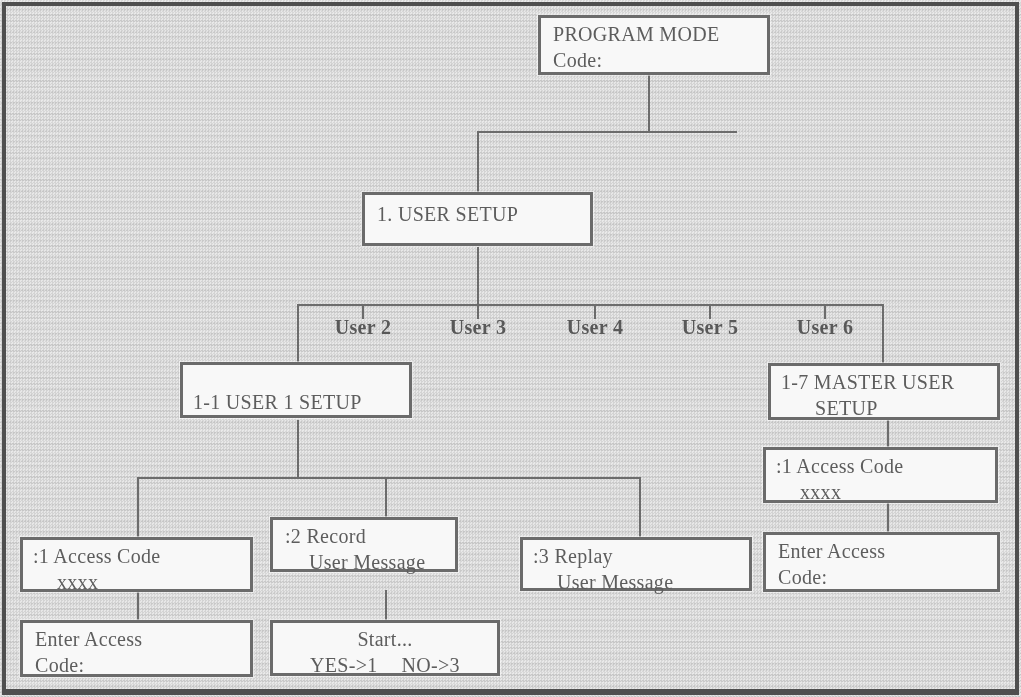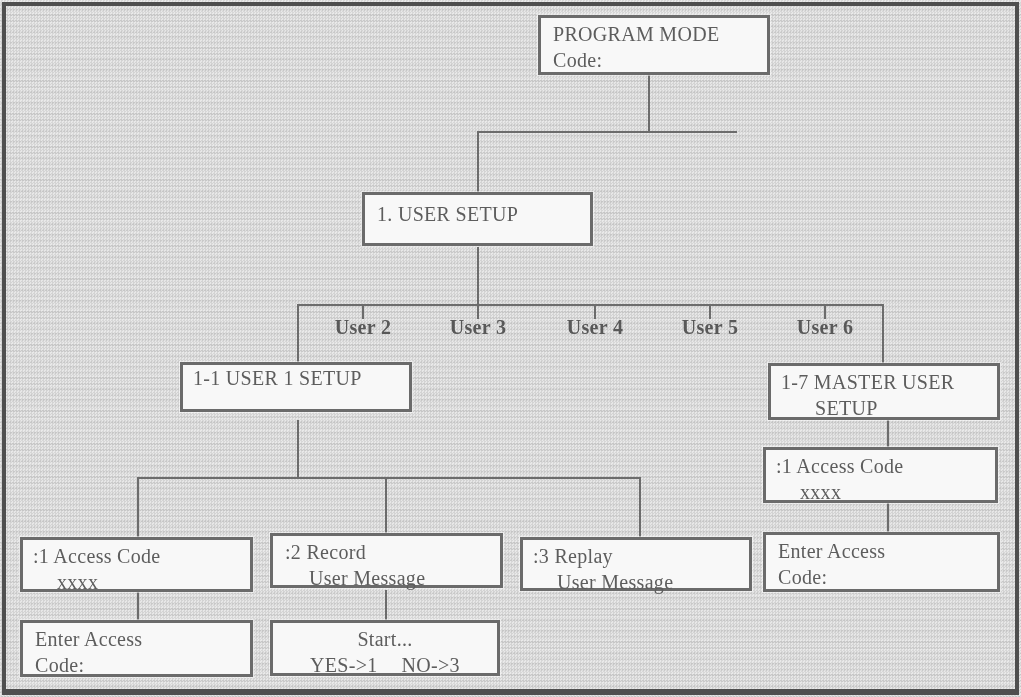--- a/index.html
+++ b/index.html
@@ -81,35 +81,35 @@
 
   <div class="node" style="left:538px;top:15px;width:232px;height:60px">
     <div class="l1">PROGRAM MODE</div>
     <div class="l2">Code:</div>
   </div>
 
   <div class="node" style="left:362px;top:192px;width:231px;height:54px;padding-top:6px">
     <div class="l1">1. USER SETUP</div>
   </div>
 
-  <div class="node" style="left:180px;top:362px;width:232px;height:50px;padding-top:0;padding-left:10px">
+  <div class="node" style="left:180px;top:362px;width:232px;height:56px;padding-top:24px;padding-left:10px">
     <div class="l1">1-1 USER 1 SETUP</div>
   </div>
 
   <div class="node" style="left:768px;top:363px;width:232px;height:57px;padding-left:10px">
     <div class="l1">1-7 MASTER USER</div>
     <div class="l2" style="margin-left:34px">SETUP</div>
   </div>
 
   <div class="node" style="left:20px;top:537px;width:233px;height:55px;padding-left:10px">
     <div class="l1">:1 Access Code</div>
     <div class="l2 ind">xxxx</div>
   </div>
 
-  <div class="node" style="left:270px;top:533px;width:233px;height:55px;">
+  <div class="node" style="left:270px;top:517px;width:188px;height:55px;">
     <div class="l1">:2 Record</div>
     <div class="l2 ind">User Message</div>
   </div>
 
   <div class="node" style="left:520px;top:537px;width:232px;height:54px;padding-left:10px">
     <div class="l1">:3 Replay</div>
     <div class="l2 ind">User Message</div>
   </div>
 
   <div class="node" style="left:20px;top:620px;width:233px;height:57px">

